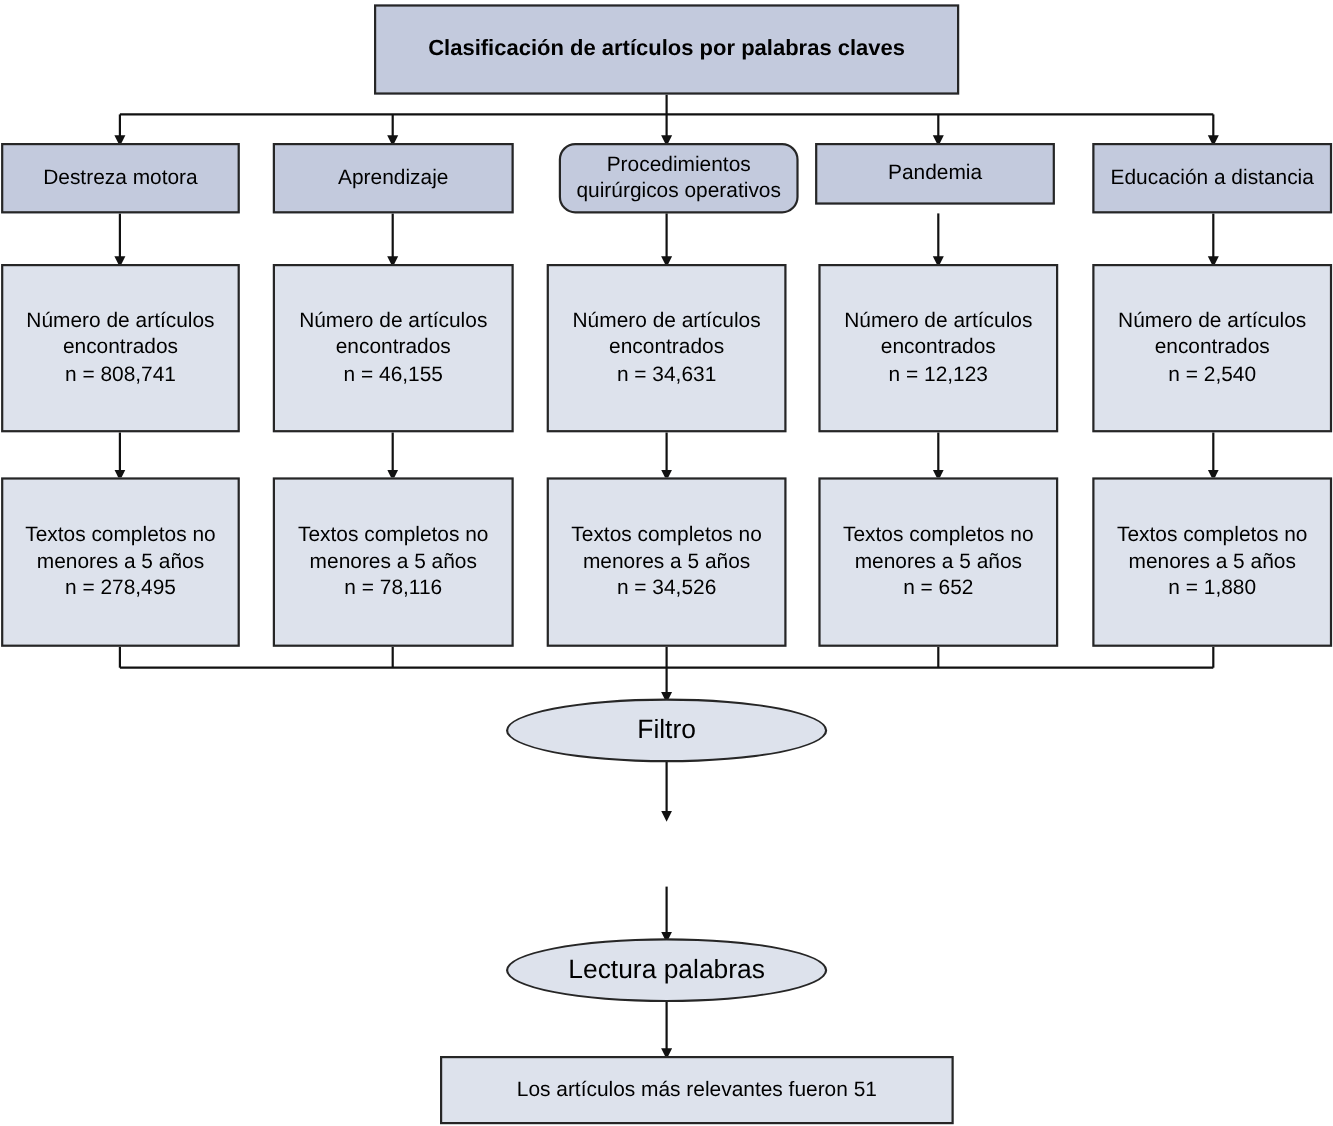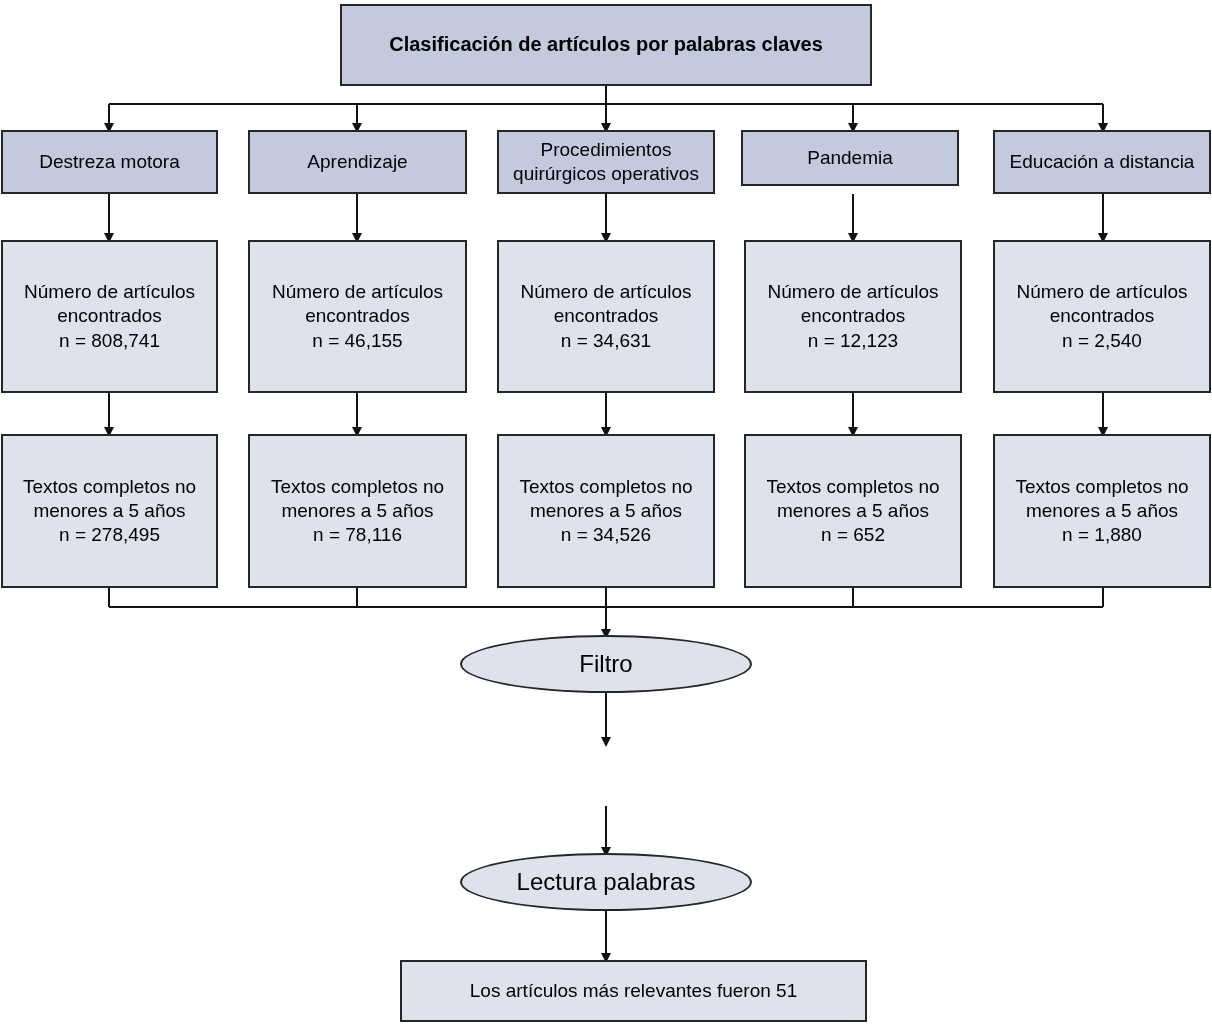--- a/index.html
+++ b/index.html
@@ -129,21 +129,21 @@
   <div class="node node-title" style="left:340px; top:4px; width:532px; height:82px;">
     <span class="inner">Clasificación de artículos por palabras claves</span>
   </div>
 
   <div class="node node-cat" style="left:1px; top:130px; width:217px; height:64px;">
     <span class="inner">Destreza motora</span>
   </div>
   <div class="node node-cat" style="left:248px; top:130px; width:219px; height:64px;">
     <span class="inner">Aprendizaje</span>
   </div>
-  <div class="node node-cat" style="left:497px; top:130px; width:218px; height:64px;">
+  <div class="node node-cat" style="left:508px; top:130px; width:218px; height:64px;border-radius:15px;">
     <span class="inner">
       <span class="lines-in-box">Procedimientos</span>
       <span class="lines-in-box">quirúrgicos operativos</span>
     </span>
   </div>
   <div class="node node-cat" style="left:741px; top:130px; width:218px; height:56px;">
     <span class="inner">Pandemia</span>
   </div>
   <div class="node node-cat" style="left:993px; top:130px; width:218px; height:64px;">
     <span class="inner">Educación a distancia</span>

